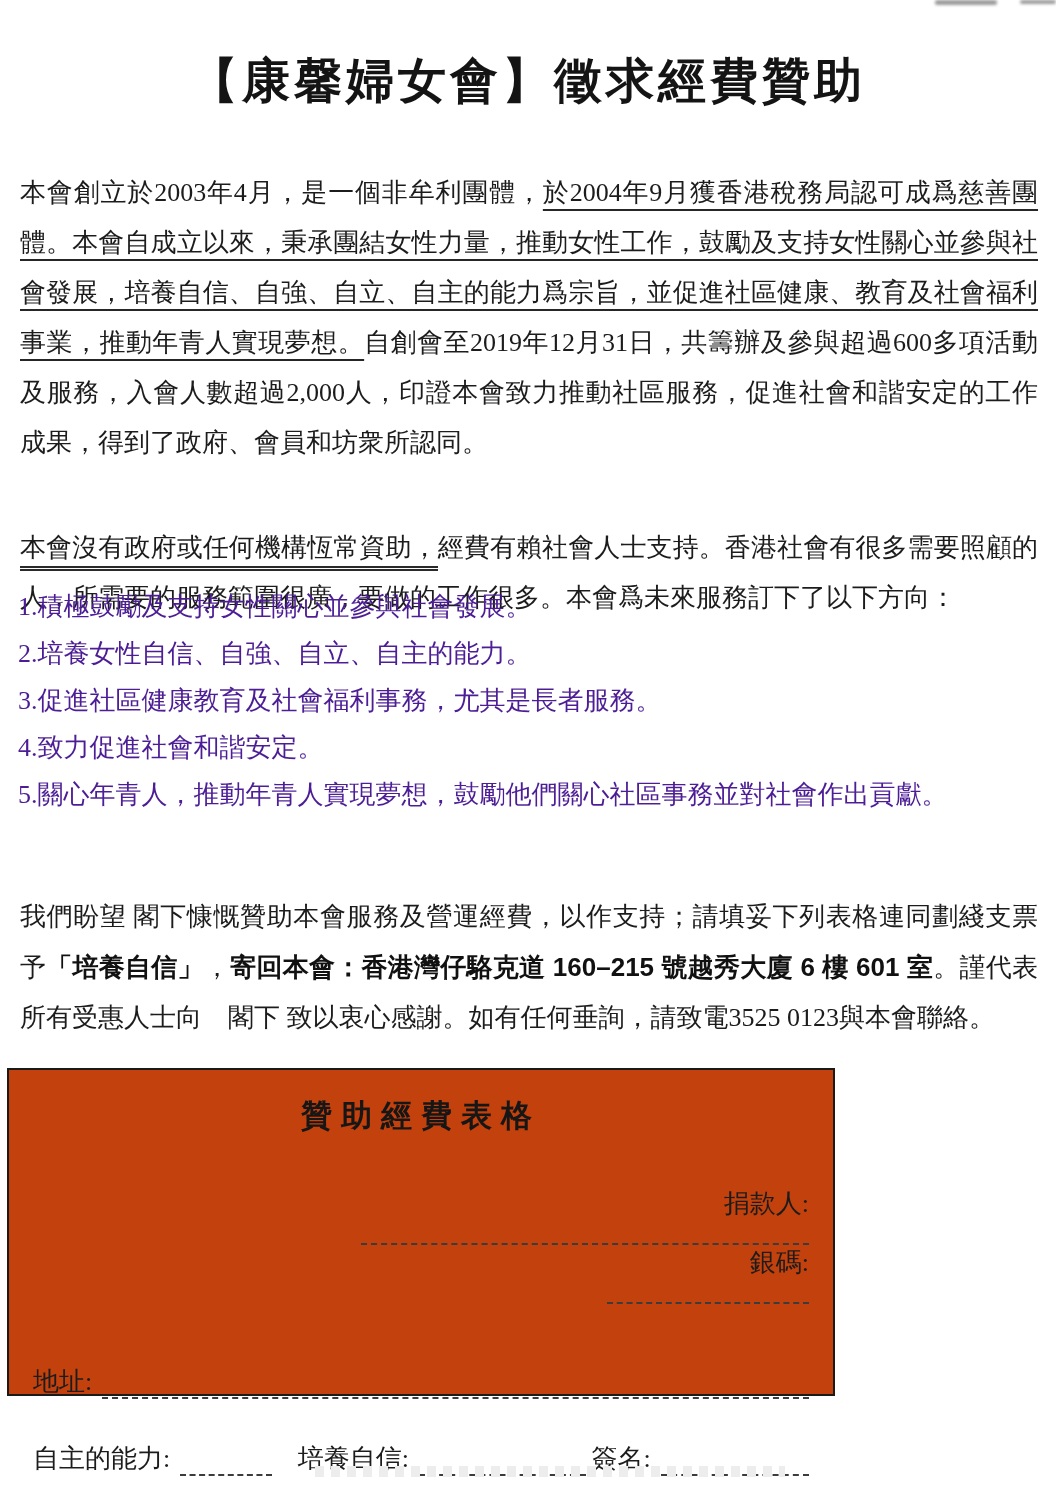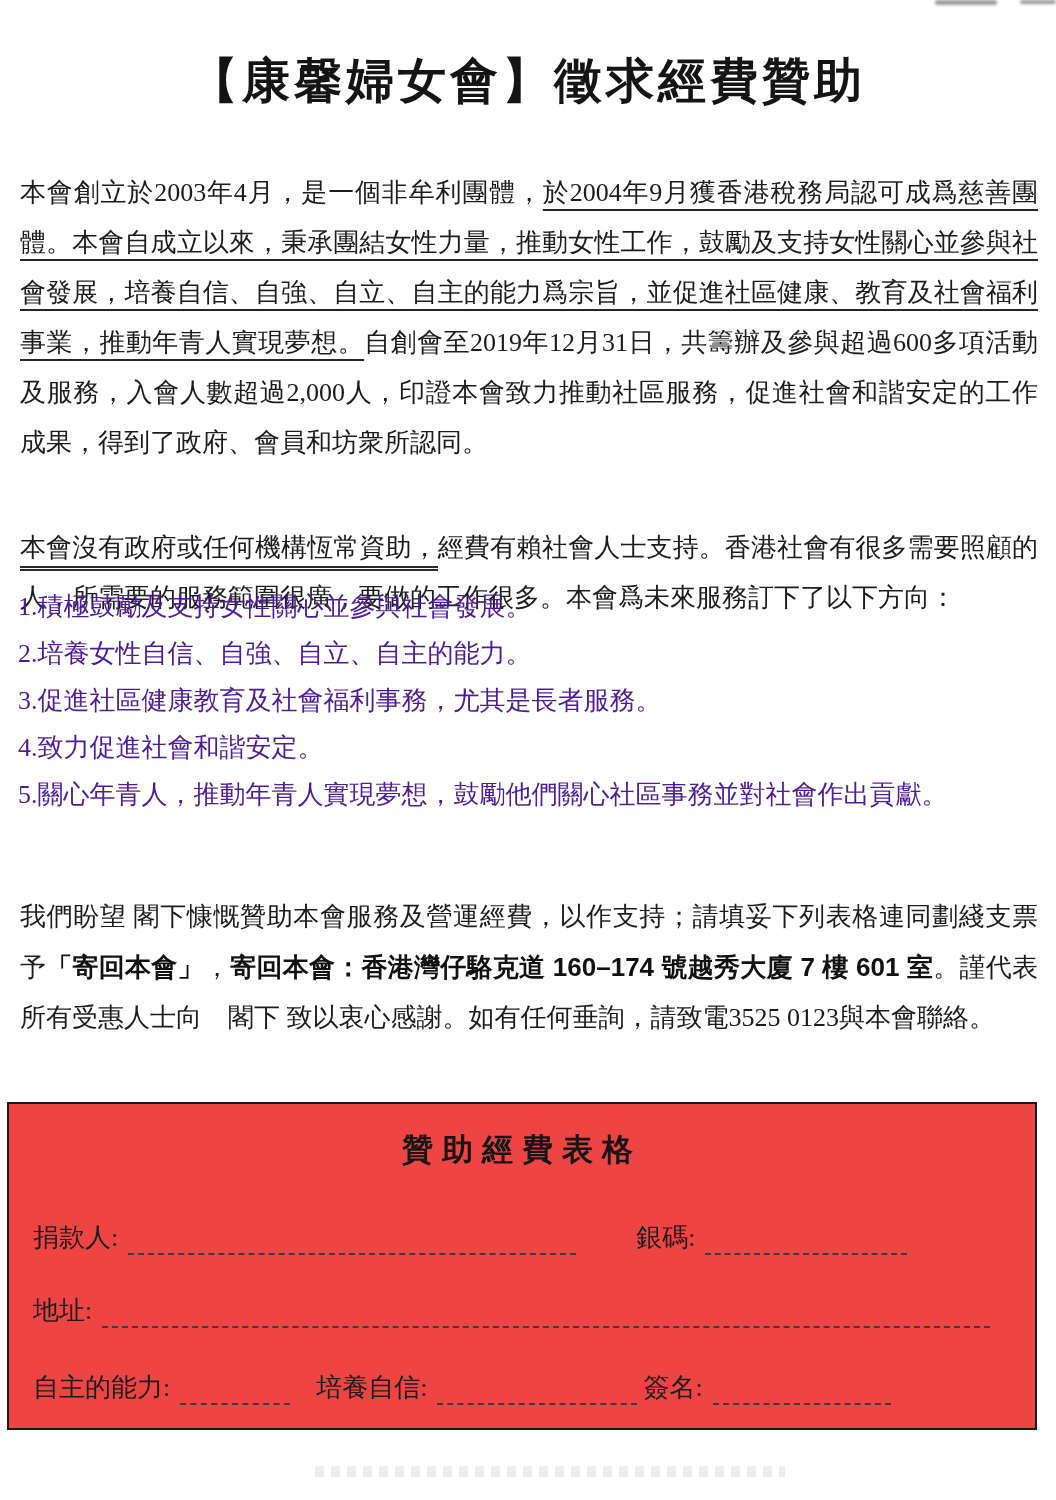--- a/index.html
+++ b/index.html
@@ -50,38 +50,38 @@
     font-weight:700;color:#111;
   }
   
   .goals{position:absolute;top:583px;left:18px;width:1020px;}
   .goal{
     font-size:26px;line-height:47px;
     color:#4c1d95;white-space:nowrap;
   }
   
   .form-box{
-    position:absolute;top:1102px;left:7px;
-    width:1030px;height:328px;
+    position:absolute;top:1068px;left:7px;
+    width:828px;height:328px;
     border:2px solid #1a1a1a;
     box-sizing:border-box;
-    background:#ef4444;
+    background:#c2410c;
   }
   .form-title{
     margin-top:26px;
     text-align:center;
     font-size:31px;line-height:40px;font-weight:700;
     letter-spacing:9px;color:#161616;
   }
   .form-row{
     display:flex;align-items:flex-end;
     padding:0 24px;font-size:26px;color:#1c1c1c;
   }
-  .row-1{margin-top:50px;}
-  .row-2{margin-top:38px;}
+  .row-1{margin-top:50px;flex-direction:column;}
+  .row-2{margin-top:60px;}
   .row-3{margin-top:42px;}
   .flabel{white-space:nowrap;}
   .blank{
     display:inline-block;
     border-bottom:2px dashed #3c3c3c;
     height:22px;
     margin-left:10px;
   }
   .blank.donor{width:448px;}
   .blank.amount{width:202px;}
@@ -108,21 +108,21 @@
   <p class="para para-funding"><span class="u2">本會沒有政府或任何機構恆常資助，</span><span>經費有賴社會人士支持。香港社會有很多需要照顧的人，所需要的服務範圍很廣，要做的工作很多。本會爲未來服務訂下了以下方向：</span></p>
 
   <div class="goals">
     <div class="goal">1.積極鼓勵及支持女性關心並參與社會發展。</div>
     <div class="goal">2.培養女性自信、自強、自立、自主的能力。</div>
     <div class="goal">3.促進社區健康教育及社會福利事務，尤其是長者服務。</div>
     <div class="goal">4.致力促進社會和諧安定。</div>
     <div class="goal">5.關心年青人，推動年青人實現夢想，鼓勵他們關心社區事務並對社會作出貢獻。</div>
   </div>
 
-  <p class="para para-appeal"><span>我們盼望 閣下慷慨贊助本會服務及營運經費，以作支持；請填妥下列表格連同劃綫支票予</span><span class="b">「寄回本會」</span><span>，</span><span class="b">寄回本會：香港灣仔駱克道 160–174 號越秀大廈 7 樓 601 室</span><span>。謹代表所有受惠人士向　閣下 致以衷心感謝。如有任何垂詢，請致電3525 0123與本會聯絡。</span></p>
+  <p class="para para-appeal"><span>我們盼望 閣下慷慨贊助本會服務及營運經費，以作支持；請填妥下列表格連同劃綫支票予</span><span class="b">「培養自信」</span><span>，</span><span class="b">寄回本會：香港灣仔駱克道 160–215 號越秀大廈 6 樓 601 室</span><span>。謹代表所有受惠人士向　閣下 致以衷心感謝。如有任何垂詢，請致電3525 0123與本會聯絡。</span></p>
 
   <div class="form-box">
     <div class="form-title">贊助經費表格</div>
 
     <div class="form-row row-1">
       <span class="flabel">捐款人:</span>
       <span class="blank donor"></span>
       <span class="flabel gap-amount">銀碼:</span>
       <span class="blank amount"></span>
     </div>

